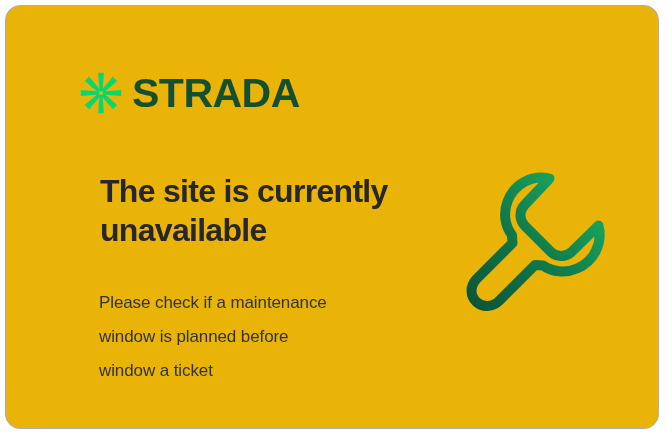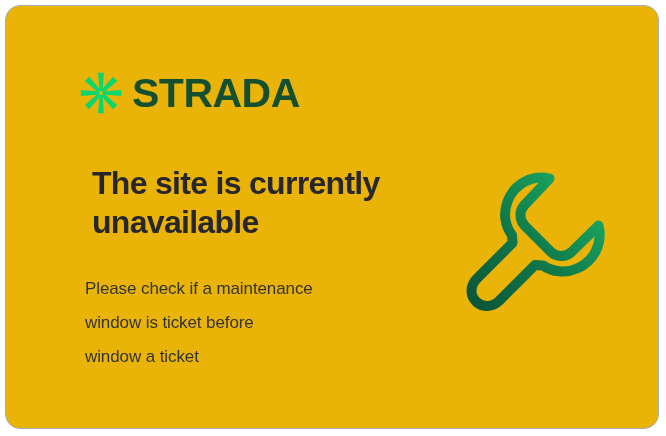--- a/index.html
+++ b/index.html
@@ -57,33 +57,33 @@
   #headline {
     position: absolute;
     left: 78px;
     top: 150px;
     width: 340px;
     font-size: 32px;
     font-weight: 700;
     line-height: 1.22;
     letter-spacing: -0.7px;
     color: #27272b;
-    margin: 8px;
+    margin: 16px;
   }
   #body-copy {
     position: absolute;
     left: 79px;
     top: 266px;
     width: 310px;
     font-size: 17px;
     font-weight: 400;
     line-height: 2.0;
     letter-spacing: -0.1px;
     color: #333336;
-    margin: 0;
+    margin: 14px;
   }
   #body-copy .copy-line {
     display: block;
   }
 
   
   #wrench-illustration {
     position: absolute;
     left: 455px;
     top: 155px;
@@ -120,21 +120,21 @@
         </g>
       </svg>
     </span>
     <span id="brand-wordmark">STRADA</span>
   </div>
 
   <h1 id="headline">The site is currently unavailable</h1>
 
   <p id="body-copy">
     <span class="copy-line">Please check if a maintenance</span>
-    <span class="copy-line">window is ticket before</span>
+    <span class="copy-line">window is planned before</span>
     <span class="copy-line">window a ticket</span>
   </p>
 
   <div id="wrench-illustration">
     <svg viewBox="0 0 160 155" aria-hidden="true">
       <defs>
         <linearGradient id="wrenchGradient" x1="0" y1="1" x2="1" y2="0">
           <stop offset="0%" stop-color="#0b5538"></stop>
           <stop offset="45%" stop-color="#10784a"></stop>
           <stop offset="100%" stop-color="#1bb467"></stop>

